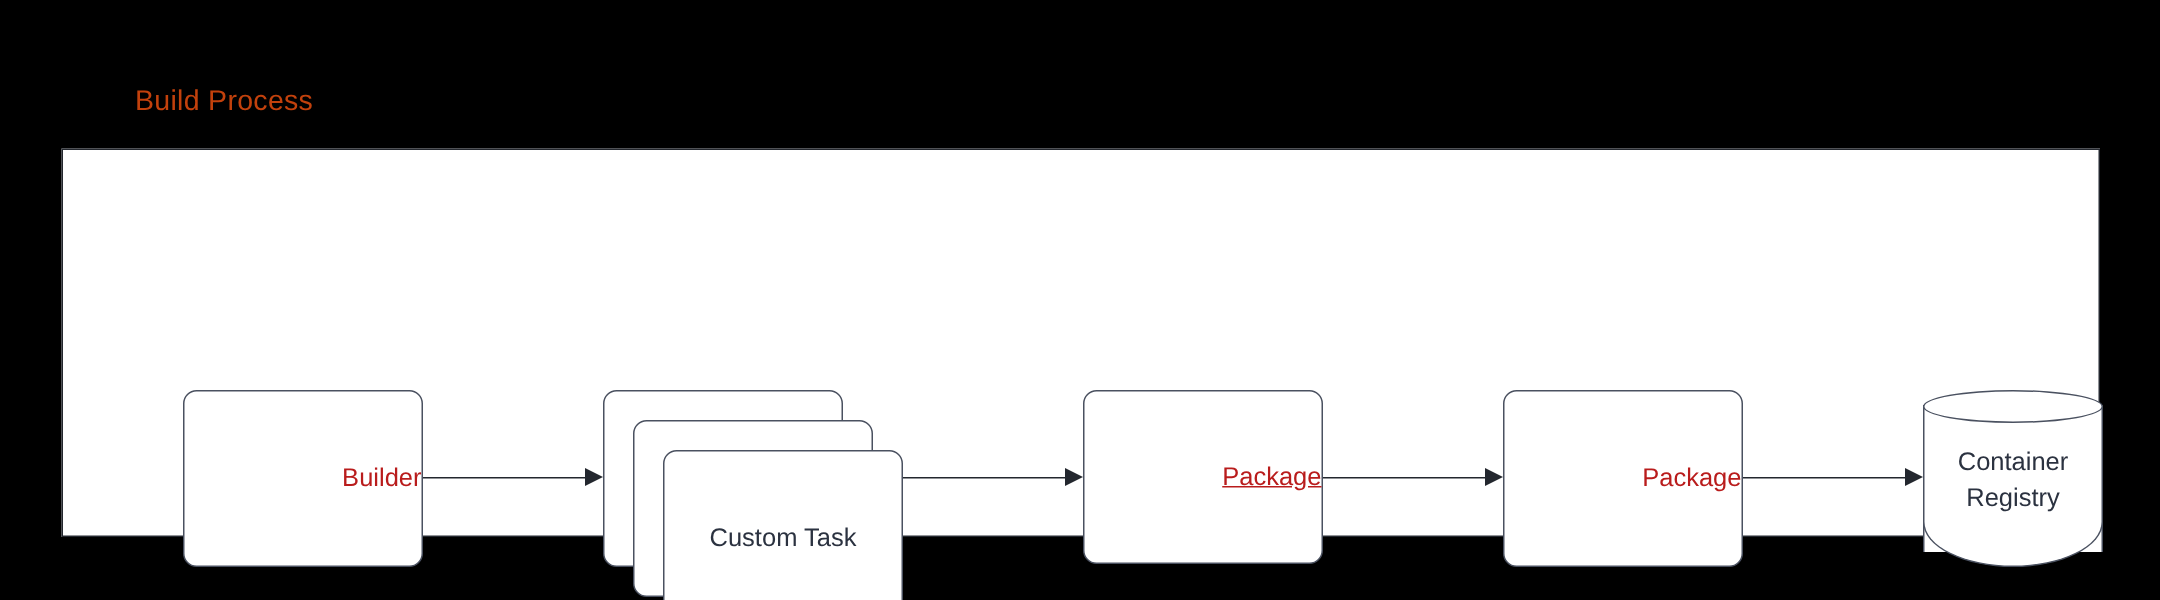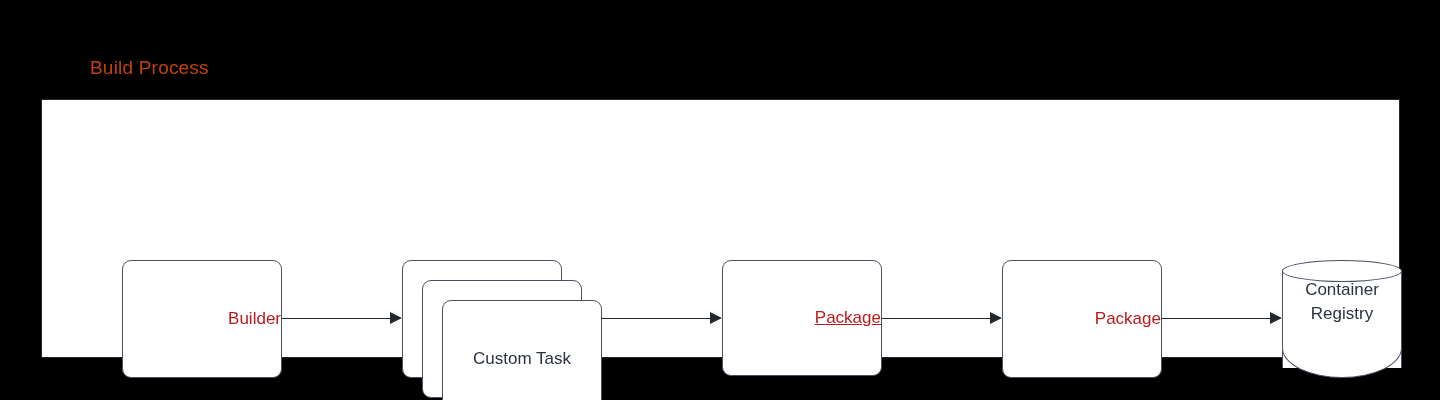--- a/index.html
+++ b/index.html
@@ -128,20 +128,21 @@
     border-radius: 50%;
     background: #ffffff;
   }
   .cyl-label {
     position: absolute;
     left: 0;
     top: 18px;
     width: 120px;
     height: 84px;
     display: flex;
+    align-items: center;
     justify-content: center;
     text-align: center;
     color: #2b3240;
     font-size: 17px;
     line-height: 24px;
   }
 
   
   .arrow {
     position: absolute;

